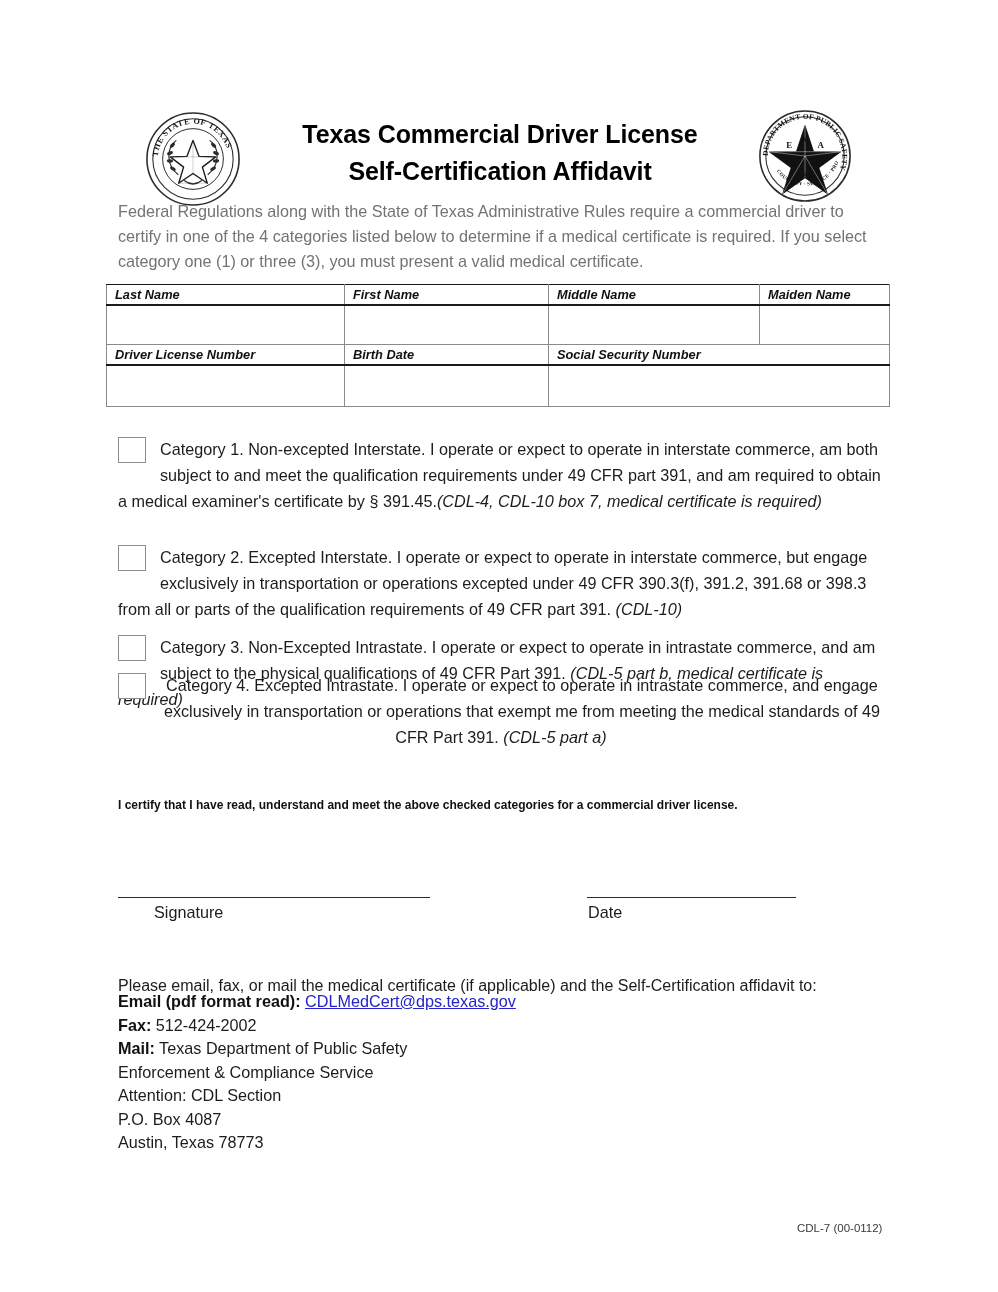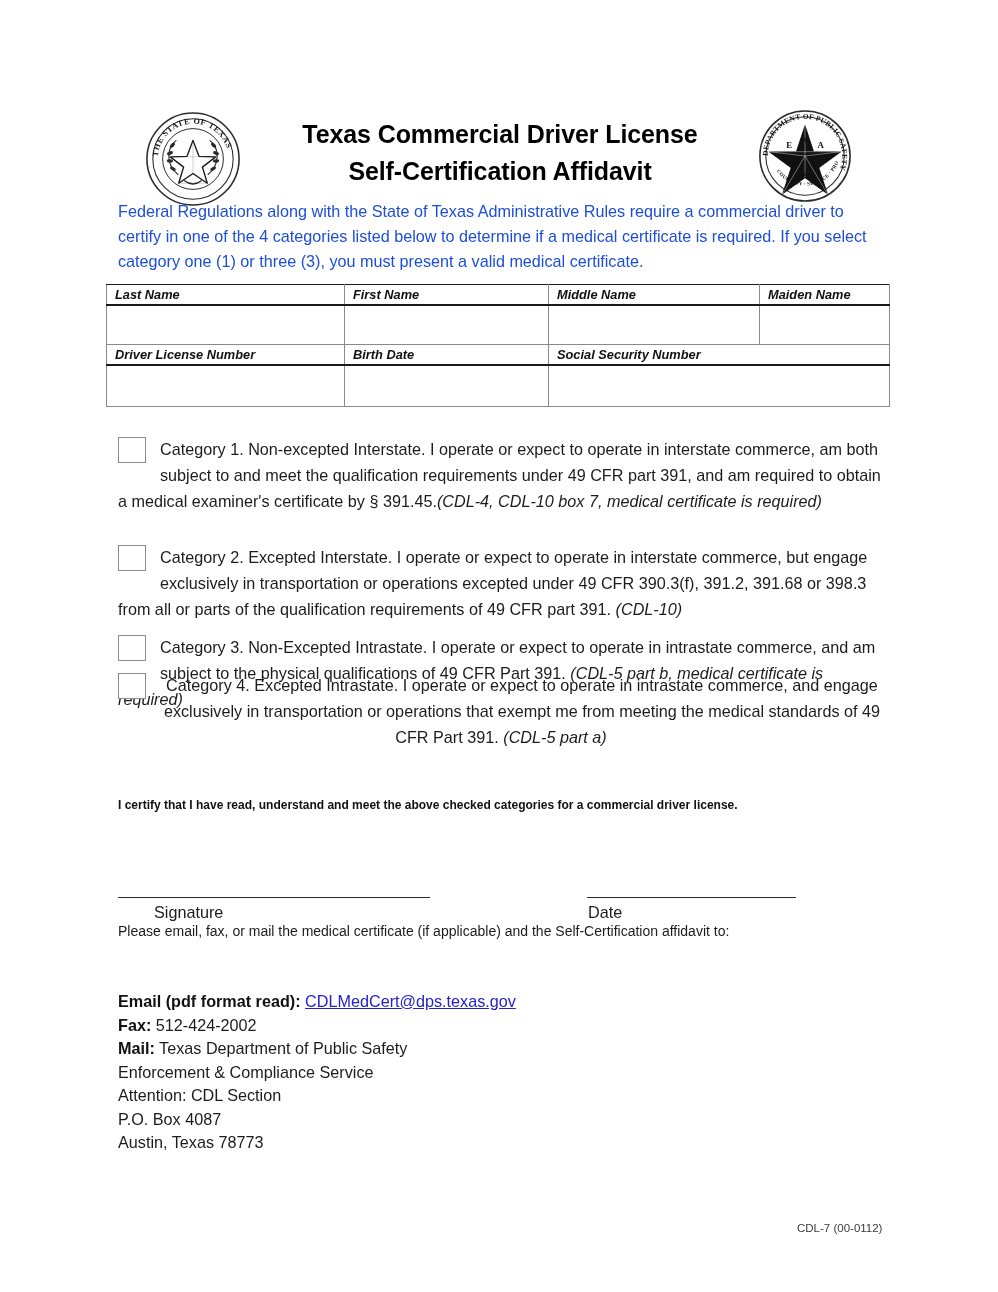--- a/index.html
+++ b/index.html
@@ -56,21 +56,21 @@
   }
 
   
   .intro {
     position: absolute;
     left: 118px;
     top: 183px;
     width: 752px;
     font-size: 16.2px;
     line-height: 25px;
-    color: #1d4ed8;
+    color: #737373;
   }
 
   
   .form-table {
     position: absolute;
     left: 106px;
     top: 284px;
     width: 783px;
     border-collapse: collapse;
     table-layout: fixed;
@@ -156,22 +156,22 @@
     top: 903px;
     font-size: 16.2px;
     color: #1c1c1c;
   }
   .sig-label.signature { left: 118px; margin-left: 36px; }
   .sig-label.date { left: 588px; }
 
   .send-to {
     position: absolute;
     left: 118px;
-    top: 923px;
-    font-size: 14px;
+    top: 977px;
+    font-size: 16px;
     color: #1c1c1c;
   }
 
   
   .contact {
     position: absolute;
     left: 118px;
     top: 990px;
     font-size: 16.2px;
     line-height: 23.5px;

